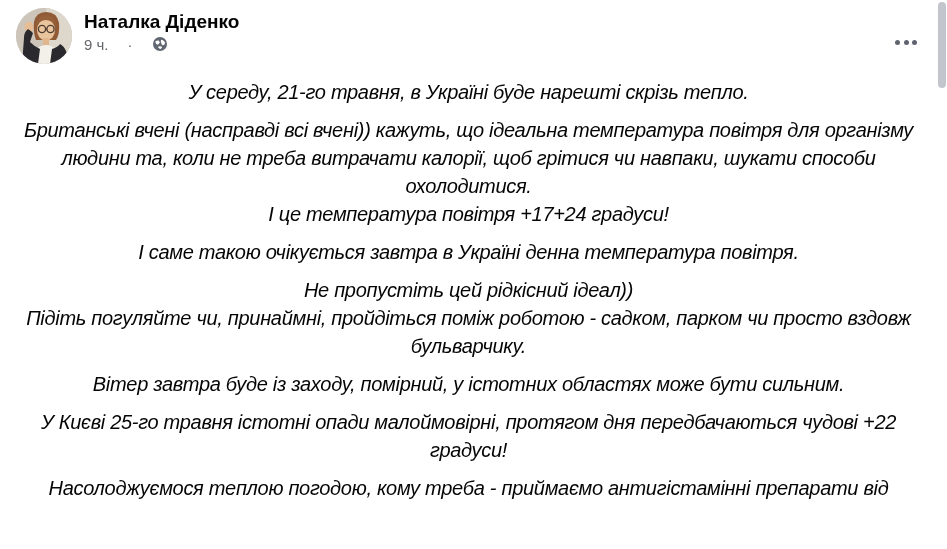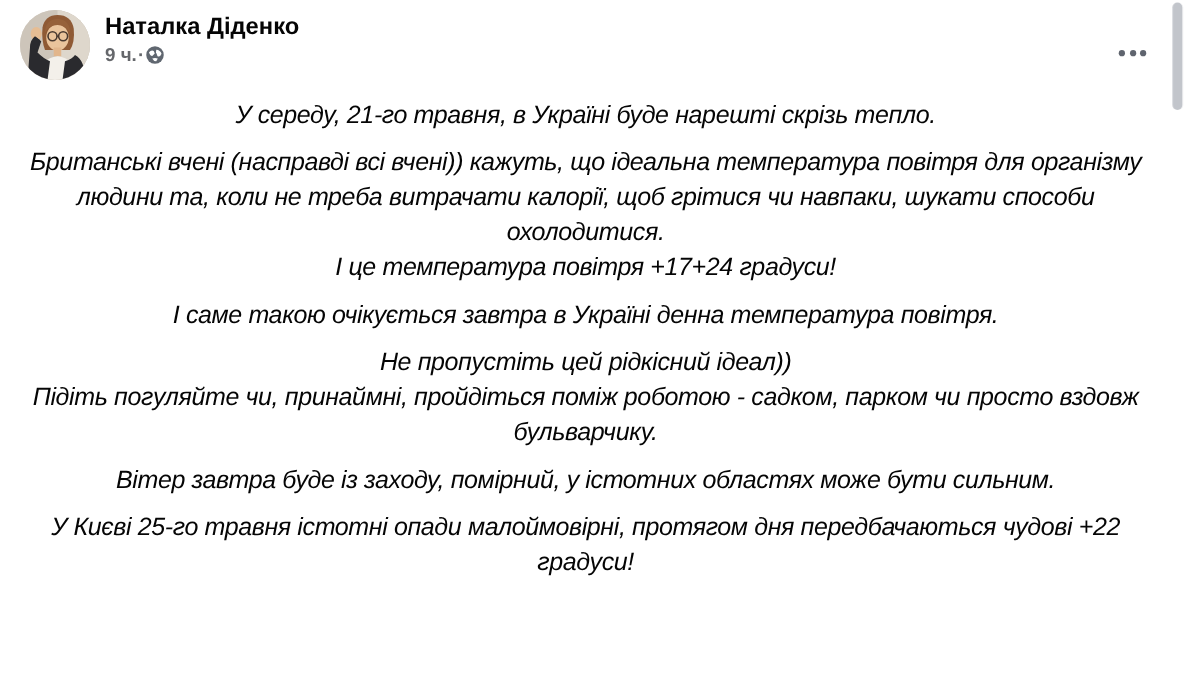--- a/index.html
+++ b/index.html
@@ -33,26 +33,25 @@
   .author-name {
     font-size: 19px;
     font-weight: 700;
     color: #050505;
     line-height: 1.15;
     cursor: pointer;
   }
   .post-meta {
     display: flex;
     align-items: center;
-    gap: 1px;
+    gap: 19px;
     margin-top: 4px;
     color: #65676b;
     font-size: 15px;
     line-height: 1;
-    font-weight: bold;
   }
   .timestamp { cursor: pointer; }
   .meta-sep { color: #65676b; }
   .globe-icon { display: inline-flex; margin-top: -1px; }
   .menu-button {
     position: absolute;
     right: 0; top: 24px;
     display: flex;
     gap: 3.5px;
     align-items: center;
@@ -139,19 +138,20 @@
 
   </div>
 
   <div class="post-body">
       <p>У середу, 21-го травня, в Україні буде нарешті скрізь тепло.</p>
       <p>Британські вчені (насправді всі вчені)) кажуть, що ідеальна температура повітря для організму людини та, коли не треба витрачати калорії, щоб грітися чи навпаки, шукати способи охолодитися.<br>І це температура повітря +17+24 градуси!</p>
       <p>І саме такою очікується завтра в Україні денна температура повітря.</p>
       <p>Не пропустіть цей рідкісний ідеал))<br>Підіть погуляйте чи, принаймні, пройдіться поміж роботою - садком, парком чи просто вздовж бульварчику.</p>
       <p>Вітер завтра буде із заходу, помірний, у істотних областях може бути сильним.</p>
       <p>У Києві 25-го травня істотні опади малоймовірні, протягом дня передбачаються чудові +22 градуси!</p>
+      <p>Насолоджуємося теплою погодою, кому треба - приймаємо антигістамінні препарати від</p>
     </div>
 
 </div>
 
 <div class="scrollbar-track">
   <div class="scrollbar-thumb"></div>
 </div>
 
 </body></html>

